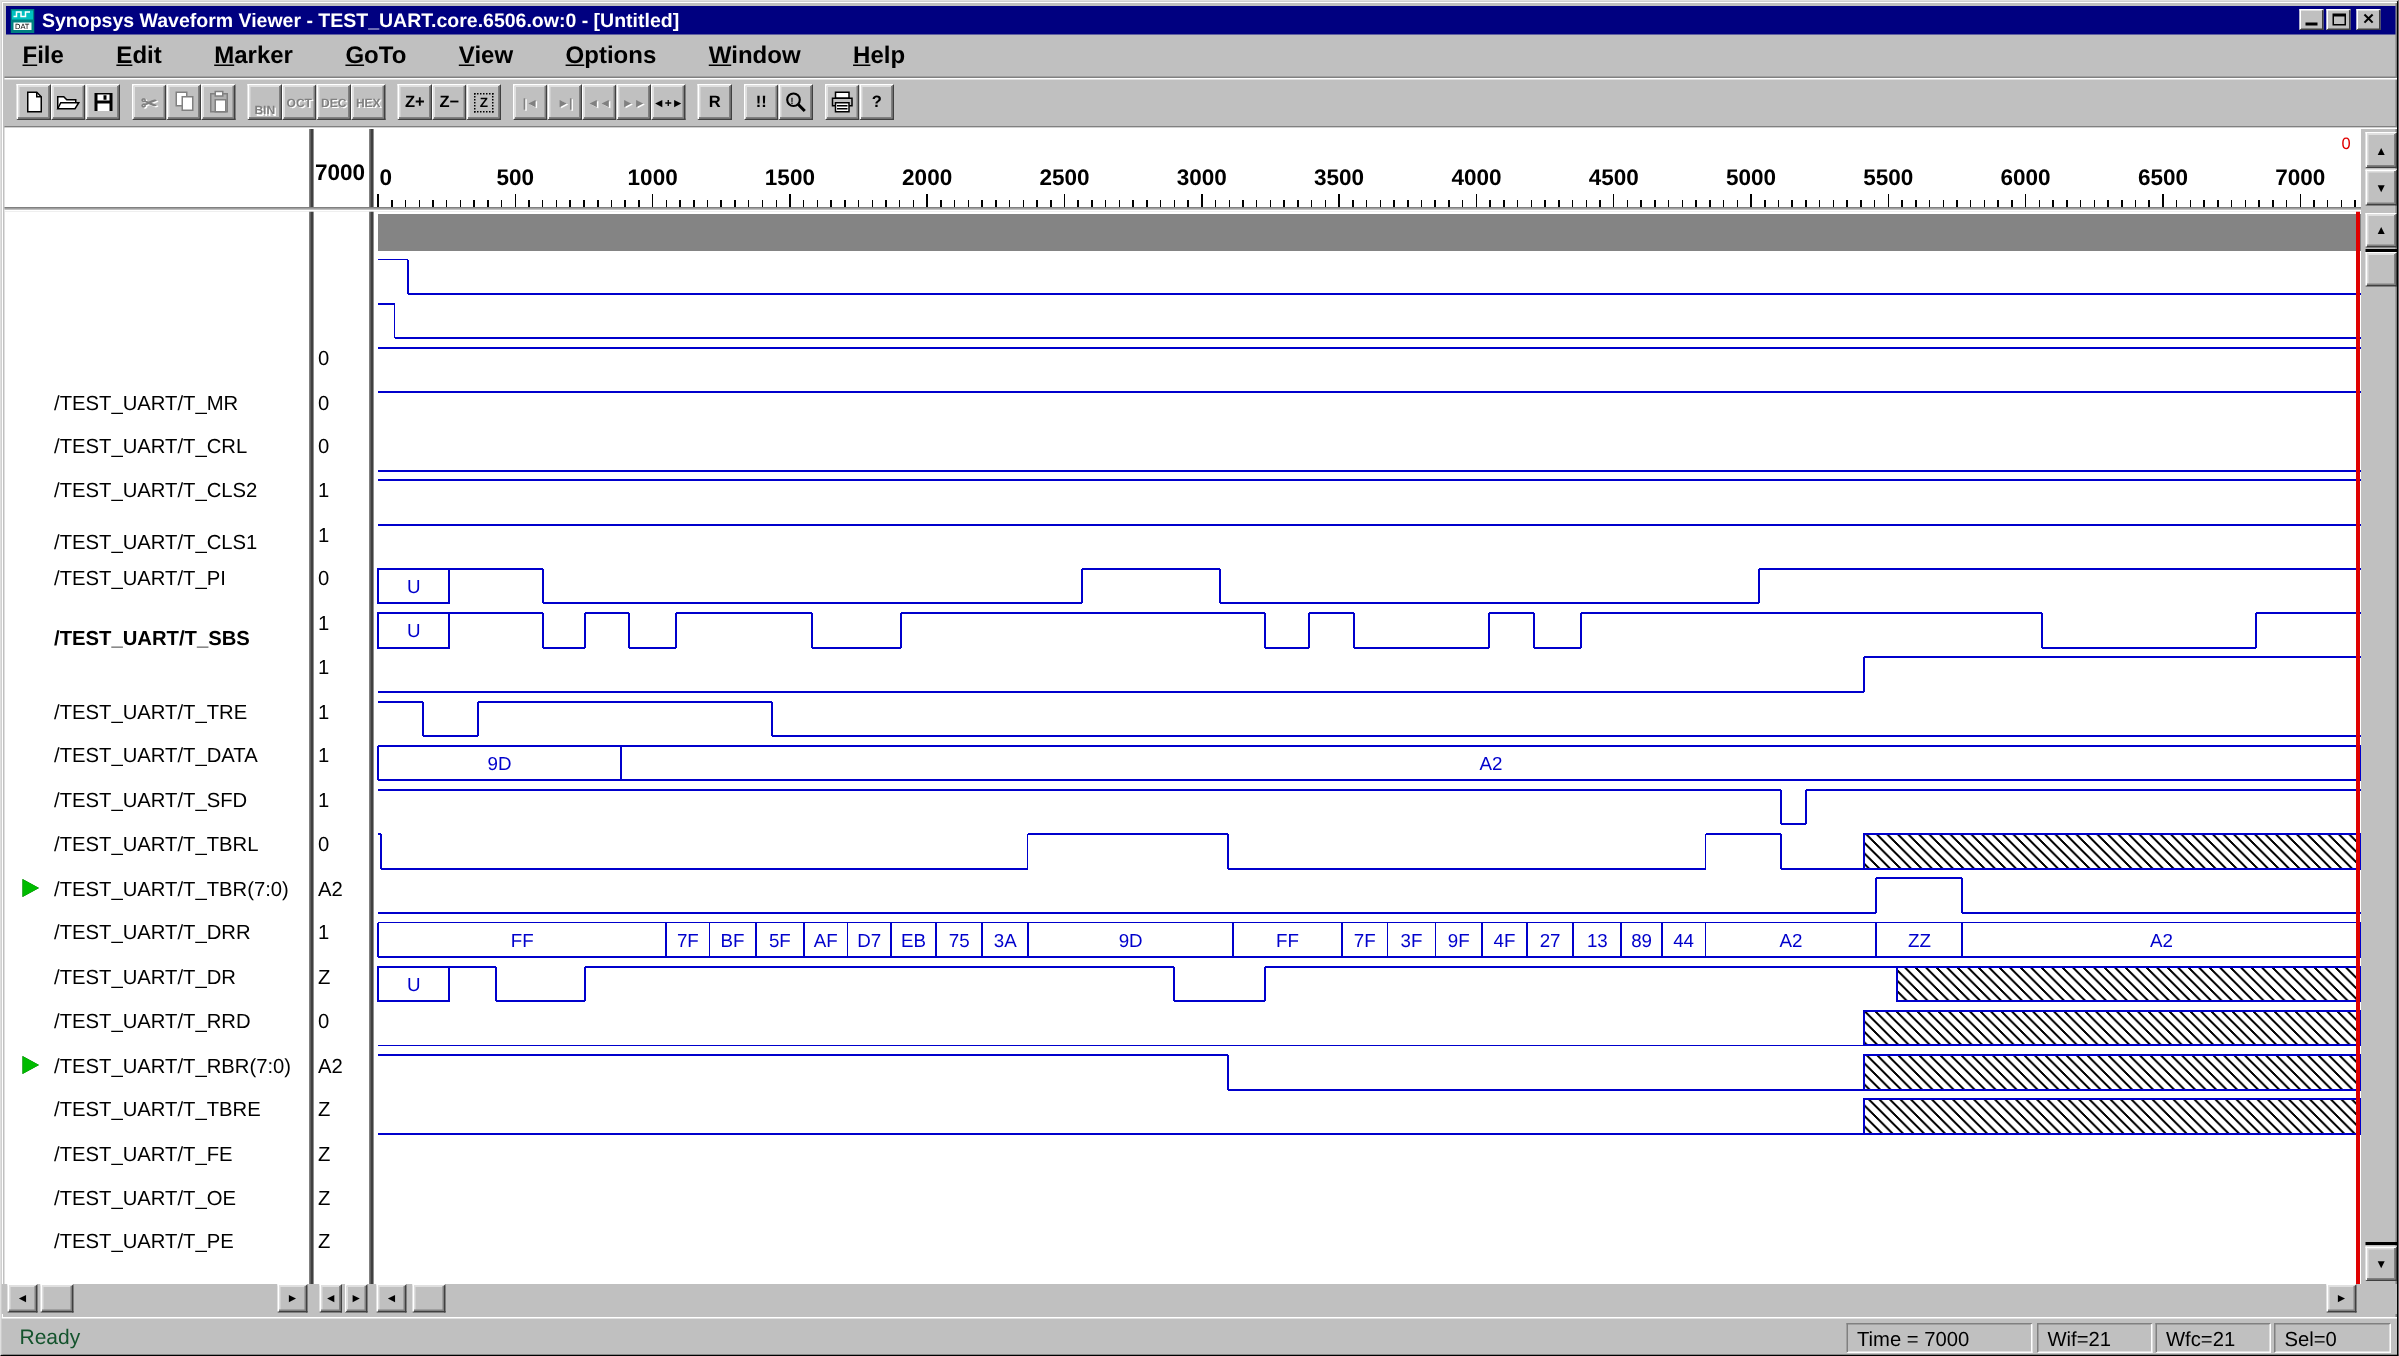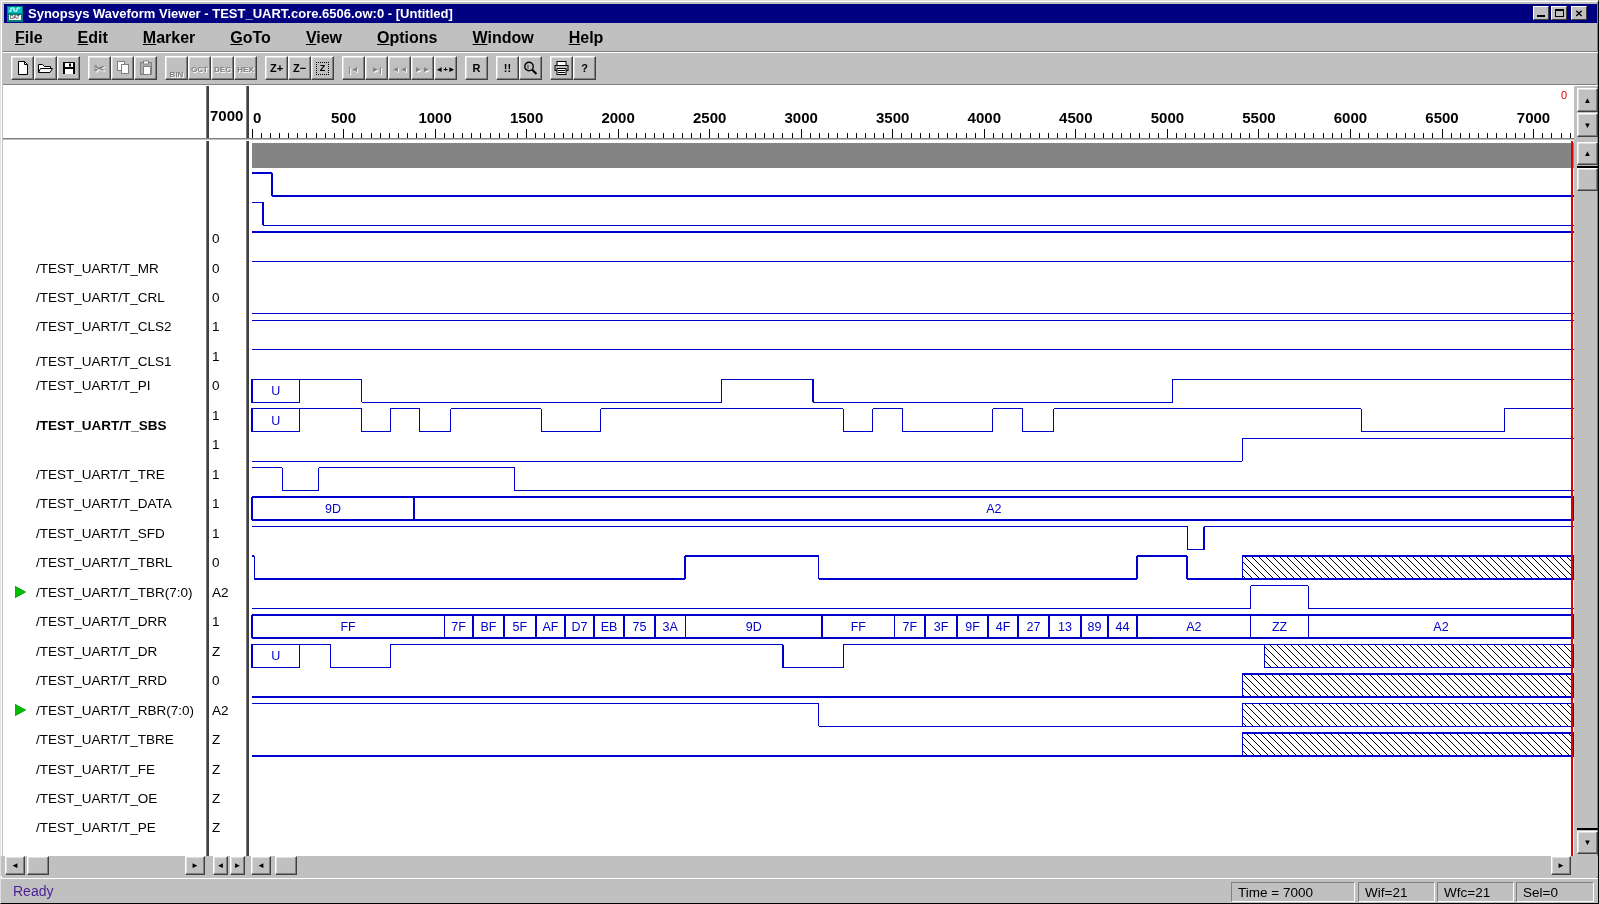--- a/index.html
+++ b/index.html
@@ -45,21 +45,21 @@
         border-top:1px solid #fff;border-left:1px solid #fff;border-right:1px solid #404040;border-bottom:1px solid #404040;
         box-shadow:inset -1px -1px 0 #808080, inset 1px 1px 0 #dfdfdf;
         display:flex;align-items:center;justify-content:center;font-size:8px;color:#000;}
   .sthumb{position:absolute;width:22px;height:19px;background:#c0c0c0;top:0;
         border-top:1px solid #fff;border-left:1px solid #fff;border-right:1px solid #404040;border-bottom:1px solid #404040;
         box-shadow:inset -1px -1px 0 #808080, inset 1px 1px 0 #dfdfdf;}
   .vscol .sbtn,.vscol .sthumb{width:21px;height:23px;left:0;}
   .vscol{position:absolute;left:1576px;width:21px;}
   .blackbar{position:absolute;left:1576px;width:21px;height:2px;background:#000;}
   .statusbar{position:absolute;left:0;top:877px;width:1599px;height:26px;background:#c0c0c0;border-top:1px solid #fff;}
-  .statusbar .ready{position:absolute;left:12px;top:4px;font-size:14px;color:#4c1d95;}
+  .statusbar .ready{position:absolute;left:12px;top:4px;font-size:14px;color:#14532d;}
   .sfield{position:absolute;top:3px;height:20px;font-size:13.5px;color:#000;padding:2px 0 0 6px;
           border-top:1px solid #808080;border-left:1px solid #808080;border-right:1px solid #fff;border-bottom:1px solid #fff;}
   .wavebox{position:absolute;left:248px;top:0;width:1325px;height:770px;background:#fff;}
   svg{display:block;}
   u{text-decoration:underline;}
 </style>
 </head>
 <body>
 
 <div class="win">

